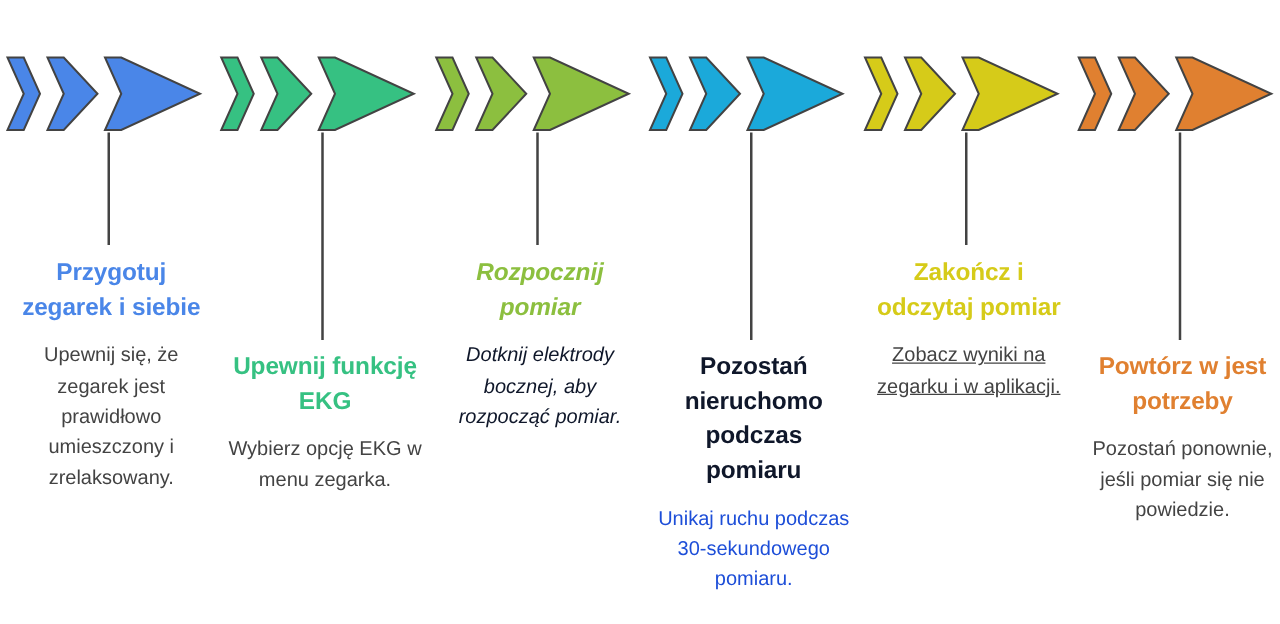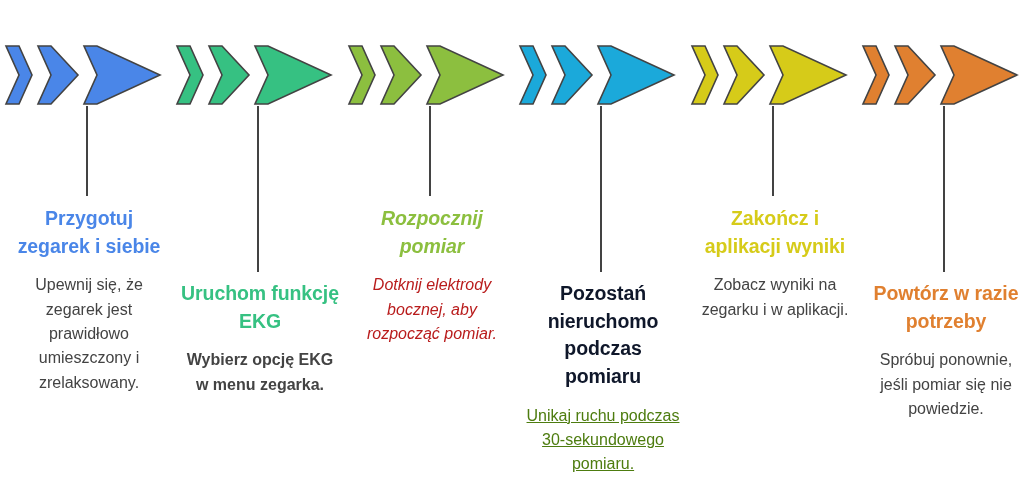--- a/index.html
+++ b/index.html
@@ -112,73 +112,73 @@
     <div class="step c1 down">
       <div class="chevrons">
         <svg viewBox="0 0 170 62">
           <path d="M 2 2 L 15 2 L 28 31 L 15 60 L 2 60 L 15 31 Z" fill="#36c182" stroke="#434343" stroke-width="1.6" stroke-linejoin="miter"></path>
           <path d="M 34 2 L 47 2 L 74 31 L 47 60 L 34 60 L 47 31 Z" fill="#36c182" stroke="#434343" stroke-width="1.6" stroke-linejoin="miter"></path>
           <path d="M 80 2 L 93 2 L 156 31 L 93 60 L 80 60 L 93 31 Z" fill="#36c182" stroke="#434343" stroke-width="1.6" stroke-linejoin="miter"></path>
         </svg>
       </div>
       <div class="connector" style="background: rgb(67, 67, 67);"></div>
       <div class="textblock">
-        <p class="heading" style="color: rgb(54, 193, 130);">Uruchom funkcję EKG</p>
-        <p class="body" style="color: rgb(67, 67, 67); font-weight: bold;">Wybierz opcję EKG w menu zegarka.</p>
+        <p class="heading" style="color: rgb(54, 193, 130);">Upewnij funkcję EKG</p>
+        <p class="body" style="color: rgb(67, 67, 67);">Wybierz opcję EKG w menu zegarka.</p>
       </div>
     </div>
     <div class="step c2 up">
       <div class="chevrons">
         <svg viewBox="0 0 170 62">
           <path d="M 2 2 L 15 2 L 28 31 L 15 60 L 2 60 L 15 31 Z" fill="#8cbf3f" stroke="#434343" stroke-width="1.6" stroke-linejoin="miter"></path>
           <path d="M 34 2 L 47 2 L 74 31 L 47 60 L 34 60 L 47 31 Z" fill="#8cbf3f" stroke="#434343" stroke-width="1.6" stroke-linejoin="miter"></path>
           <path d="M 80 2 L 93 2 L 156 31 L 93 60 L 80 60 L 93 31 Z" fill="#8cbf3f" stroke="#434343" stroke-width="1.6" stroke-linejoin="miter"></path>
         </svg>
       </div>
       <div class="connector" style="background: rgb(67, 67, 67);"></div>
       <div class="textblock">
         <p class="heading" style="color: rgb(140, 191, 63);">Rozpocznij pomiar</p>
-        <p class="body" style="color: #b91c1c;">Dotknij elektrody bocznej, aby rozpocząć pomiar.</p>
+        <p class="body" style="color: #0f172a;">Dotknij elektrody bocznej, aby rozpocząć pomiar.</p>
       </div>
     </div>
     <div class="step c3 down">
       <div class="chevrons">
         <svg viewBox="0 0 170 62">
           <path d="M 2 2 L 15 2 L 28 31 L 15 60 L 2 60 L 15 31 Z" fill="#1ba9da" stroke="#434343" stroke-width="1.6" stroke-linejoin="miter"></path>
           <path d="M 34 2 L 47 2 L 74 31 L 47 60 L 34 60 L 47 31 Z" fill="#1ba9da" stroke="#434343" stroke-width="1.6" stroke-linejoin="miter"></path>
           <path d="M 80 2 L 93 2 L 156 31 L 93 60 L 80 60 L 93 31 Z" fill="#1ba9da" stroke="#434343" stroke-width="1.6" stroke-linejoin="miter"></path>
         </svg>
       </div>
       <div class="connector" style="background: rgb(67, 67, 67);"></div>
       <div class="textblock">
         <p class="heading" style="color: #0f172a;">Pozostań nieruchomo podczas pomiaru</p>
-        <p class="body" style="color: #4d7c0f; text-decoration: underline;">Unikaj ruchu podczas 30-sekundowego pomiaru.</p>
+        <p class="body" style="color: #1d4ed8;">Unikaj ruchu podczas 30-sekundowego pomiaru.</p>
       </div>
     </div>
     <div class="step c4 up">
       <div class="chevrons">
         <svg viewBox="0 0 170 62">
           <path d="M 2 2 L 15 2 L 28 31 L 15 60 L 2 60 L 15 31 Z" fill="#d6cb19" stroke="#434343" stroke-width="1.6" stroke-linejoin="miter"></path>
           <path d="M 34 2 L 47 2 L 74 31 L 47 60 L 34 60 L 47 31 Z" fill="#d6cb19" stroke="#434343" stroke-width="1.6" stroke-linejoin="miter"></path>
           <path d="M 80 2 L 93 2 L 156 31 L 93 60 L 80 60 L 93 31 Z" fill="#d6cb19" stroke="#434343" stroke-width="1.6" stroke-linejoin="miter"></path>
         </svg>
       </div>
       <div class="connector" style="background: rgb(67, 67, 67);"></div>
       <div class="textblock">
-        <p class="heading" style="color: rgb(214, 203, 25);">Zakończ i aplikacji wyniki</p>
-        <p class="body" style="color: rgb(67, 67, 67);">Zobacz wyniki na zegarku i w aplikacji.</p>
+        <p class="heading" style="color: rgb(214, 203, 25);">Zakończ i odczytaj pomiar</p>
+        <p class="body" style="color: rgb(67, 67, 67); text-decoration: underline;">Zobacz wyniki na zegarku i w aplikacji.</p>
       </div>
     </div>
     <div class="step c5 down">
       <div class="chevrons">
         <svg viewBox="0 0 170 62">
           <path d="M 2 2 L 15 2 L 28 31 L 15 60 L 2 60 L 15 31 Z" fill="#e08030" stroke="#434343" stroke-width="1.6" stroke-linejoin="miter"></path>
           <path d="M 34 2 L 47 2 L 74 31 L 47 60 L 34 60 L 47 31 Z" fill="#e08030" stroke="#434343" stroke-width="1.6" stroke-linejoin="miter"></path>
           <path d="M 80 2 L 93 2 L 156 31 L 93 60 L 80 60 L 93 31 Z" fill="#e08030" stroke="#434343" stroke-width="1.6" stroke-linejoin="miter"></path>
         </svg>
       </div>
       <div class="connector" style="background: rgb(67, 67, 67);"></div>
       <div class="textblock">
-        <p class="heading" style="color: rgb(224, 128, 48);">Powtórz w razie potrzeby</p>
-        <p class="body" style="color: rgb(67, 67, 67);">Spróbuj ponownie, jeśli pomiar się nie powiedzie.</p>
+        <p class="heading" style="color: rgb(224, 128, 48);">Powtórz w jest potrzeby</p>
+        <p class="body" style="color: rgb(67, 67, 67);">Pozostań ponownie, jeśli pomiar się nie powiedzie.</p>
       </div>
     </div>
   </div>
 
 </body></html>

